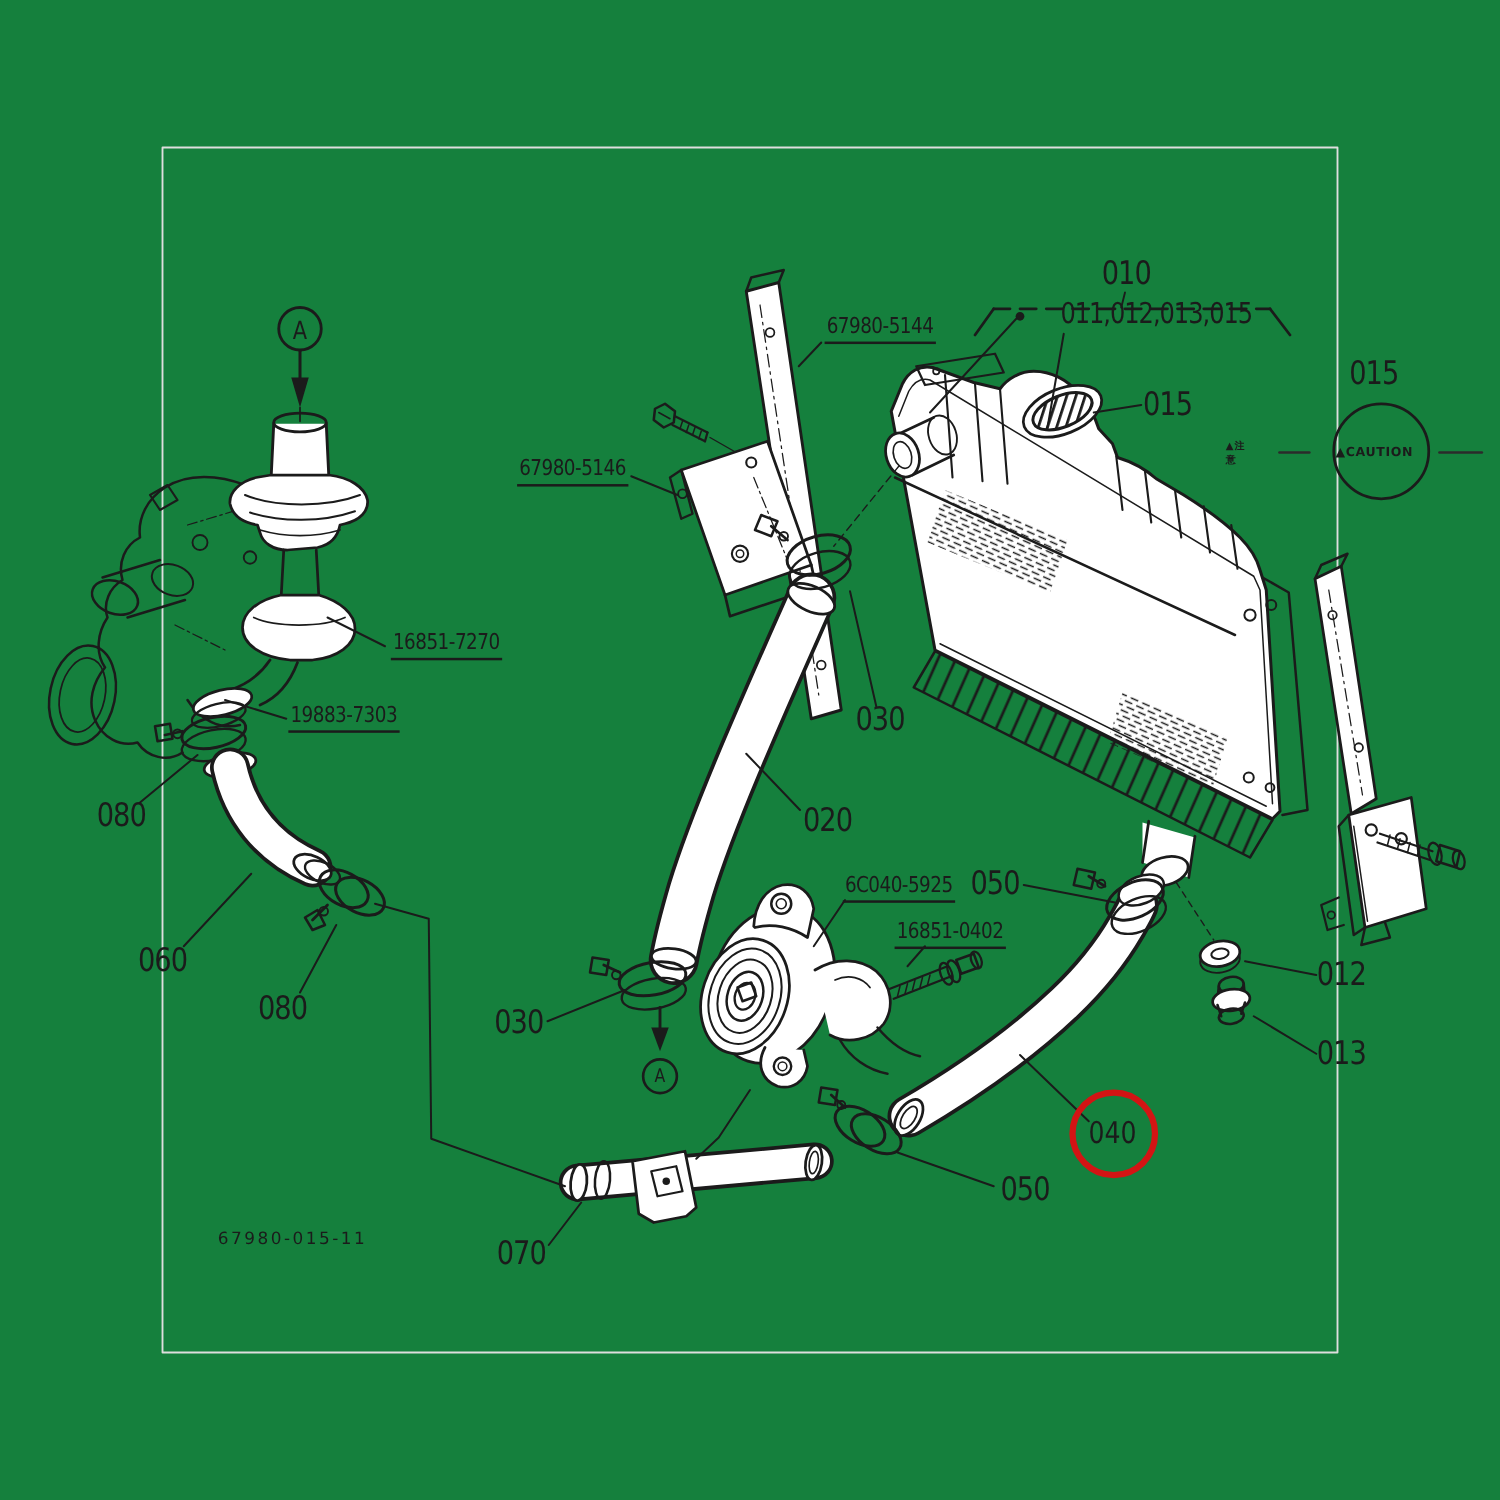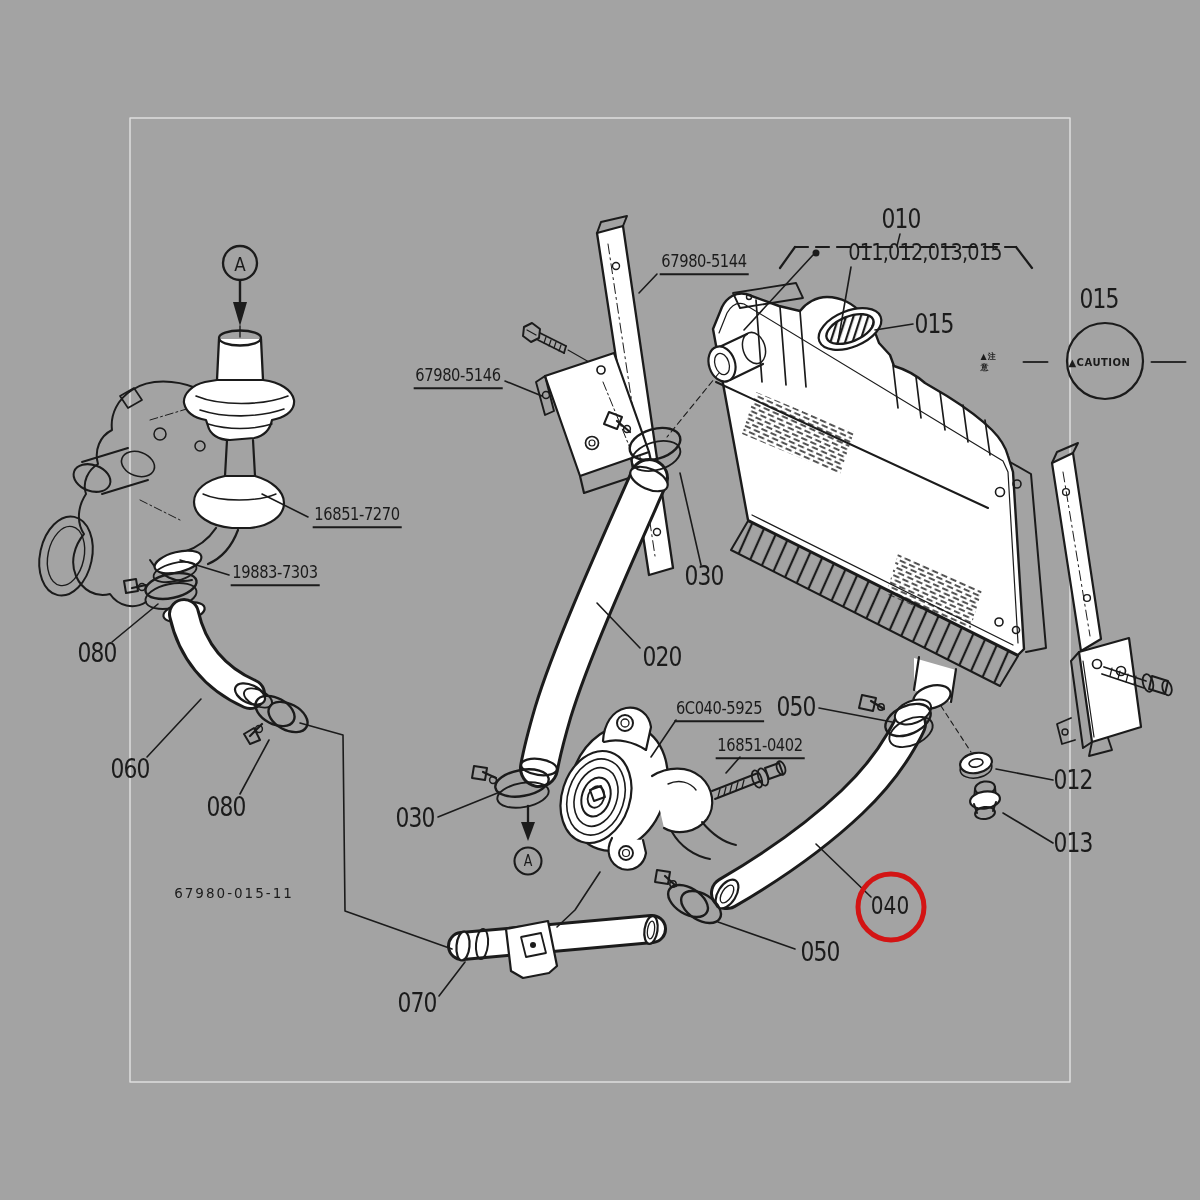--- a/index.html
+++ b/index.html
@@ -1,16 +1,16 @@
 <!DOCTYPE html>
 <html><head>
 <meta charset="utf-8">
 <style>
   html,body{margin:0;padding:0;background:#fff;}
-  .stage{position:relative;width:1200px;height:1200px;background:#a3a3a3;overflow:hidden;
+  .stage{position:relative;width:1200px;height:1200px;background:#15803d;overflow:hidden;
          font-family:"DejaVu Sans",sans-serif;color:#1b1b1b;}
   svg.art{position:absolute;left:0;top:0;}
   .lbl{position:absolute;white-space:nowrap;color:#1b1b1b;
        transform:translate(-50%,-50%) scaleX(.84);line-height:1;}
   .ref{font-size:26px;letter-spacing:-1px;}
   .ref-wide{font-size:23px;letter-spacing:-1px;}
   .pn{font-size:17.5px;letter-spacing:-.5px;border-bottom:2px solid #1b1b1b;padding:0 2px 2px;}
   .dn{font-size:13.5px;letter-spacing:2px;transform:translate(-50%,-50%);}
   .mk-top{font-size:20px;}
   .mk-mid{font-size:15px;}
@@ -345,21 +345,21 @@
 <div class="lbl pn" style="left:719px;top:711px;">6C040-5925</div>
 <div class="lbl pn" style="left:760px;top:748px;">16851-0402</div>
 <div class="lbl ref" style="left:796px;top:707px;">050</div>
 <div class="lbl hl" style="left:890px;top:906px;">040</div>
 <div class="lbl ref" style="left:1073px;top:780px;">012</div>
 <div class="lbl ref" style="left:1073px;top:843px;">013</div>
 <div class="lbl ref" style="left:820px;top:952px;">050</div>
 <div class="lbl ref" style="left:417px;top:1003px;">070</div>
 <div class="lbl mk-top" style="left:240px;top:264px;">A</div>
 <div class="lbl mk-mid" style="left:528px;top:861px;">A</div>
-<div class="lbl dn" style="left:234px;top:894px;">67980-015-11</div>
+<div class="lbl dn" style="left:234px;top:992px;">67980-015-11</div>
 
 <div class="decal" style="left:1105px;top:362px;">
   <span class="jp">▲注意</span>
   <div class="bar" style="width:30px;"></div>
   <span class="en">▲CAUTION</span>
   <div class="bar" style="width:42px;"></div>
   <div class="bar" style="width:26px;"></div>
 </div>
 
 </div>

